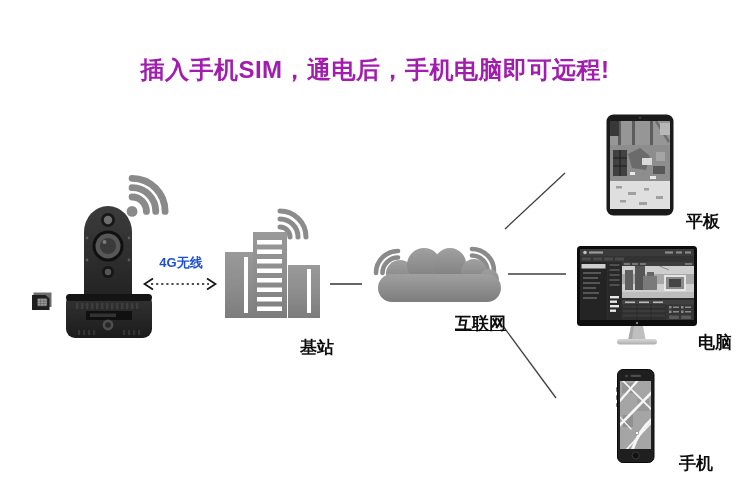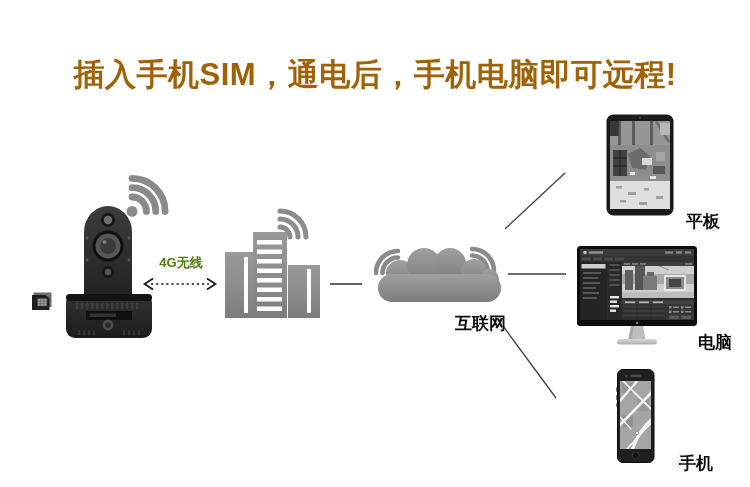--- a/index.html
+++ b/index.html
@@ -3,29 +3,29 @@
 <meta charset="utf-8">
 <style>
   html,body{margin:0;padding:0;background:#fff;}
   #canvas{
     position:relative;width:750px;height:487px;background:#ffffff;
     font-family:"Liberation Sans", sans-serif;overflow:hidden;color:#111;
   }
   .abs{position:absolute;}
   .title{
     position:absolute;left:0;right:0;top:54px;text-align:center;
-    font-size:31px;font-weight:600;color:#a16207;letter-spacing:.5px;
+    font-size:24px;font-weight:600;color:#a21caf;letter-spacing:.5px;
     font-family:"Liberation Sans", sans-serif;
   }
   .node-label{
     position:absolute;font-size:17px;font-weight:bold;color:#0d0d0d;text-align:right;
   }
   .wireless-label{
     position:absolute;left:144px;top:254px;width:74px;text-align:center;
-    font-size:13px;font-weight:bold;color:#4d7c0f;
+    font-size:13px;font-weight:bold;color:#1d4ed8;
   }
   svg{display:block;}
   .overlay{position:absolute;left:0;top:0;pointer-events:none;}
 </style>
 </head>
 <body>
 
 <div id="canvas">
 
   <div class="title">插入手机SIM，通电后，手机电脑即可远程!</div>
@@ -147,20 +147,21 @@
       <rect x="36" y="63" width="25" height="4.5"></rect>
       <rect x="36" y="72.5" width="25" height="4.5"></rect>
       <rect x="36" y="82" width="25" height="4.5"></rect>
       <rect x="36" y="91.5" width="25" height="4.5"></rect>
       <rect x="36" y="101" width="25" height="4.5"></rect>
       <rect x="36" y="110.5" width="25" height="4.5"></rect>
     </g>
     <rect x="67" y="69" width="32" height="53" fill="url(#bsTower)"></rect>
     <rect x="86" y="73" width="4" height="44" fill="#ffffff"></rect>
   </svg>
+  <div class="node-label" style="left:221px;top:336px;width:113px;">基站</div>
 
   <svg class="abs" style="left:366px;top:234px;" width="140" height="70" viewBox="0 0 140 70">
     <defs>
       <linearGradient id="cloudG" x1="0" y1="0" x2="0" y2="1">
         <stop offset="0" stop-color="#a0a0a0"></stop>
           <stop offset="1" stop-color="#7d7d7d"></stop>
       </linearGradient>
     </defs>
     <g fill="none" stroke="#8a8a8a" stroke-width="4.6" stroke-linecap="round">
       <path d="M 32,30 A 9 9 0 0 0 23,39"></path>
@@ -174,21 +175,21 @@
     </g>
     <g fill="url(#cloudG)">
       <circle cx="34" cy="40" r="14"></circle>
       <circle cx="58" cy="31" r="17"></circle>
       <circle cx="84" cy="30" r="16"></circle>
       <circle cx="108" cy="38" r="13"></circle>
       <circle cx="123" cy="45" r="10"></circle>
       <rect x="12" y="40" width="123" height="28" rx="14"></rect>
     </g>
   </svg>
-  <div class="node-label" style="left:366px;top:312px;width:140px;">互联网</div>
+  <div class="node-label" style="left:366px;top:312px;width:140px;text-decoration:underline;">互联网</div>
 
   <svg class="abs" style="left:606px;top:114px;" width="68" height="102" viewBox="0 0 68 102">
     <defs>
       <clipPath id="tabScreen">
           <rect x="4" y="7" width="60" height="88"></rect>
         </clipPath>
     </defs>
     <rect x="0.5" y="0.5" width="67" height="101" rx="7" fill="#1a1a1a"></rect>
     <circle cx="34" cy="3.8" r="1" fill="#4a4a4a"></circle>
     <g clip-path="url(#tabScreen)">

